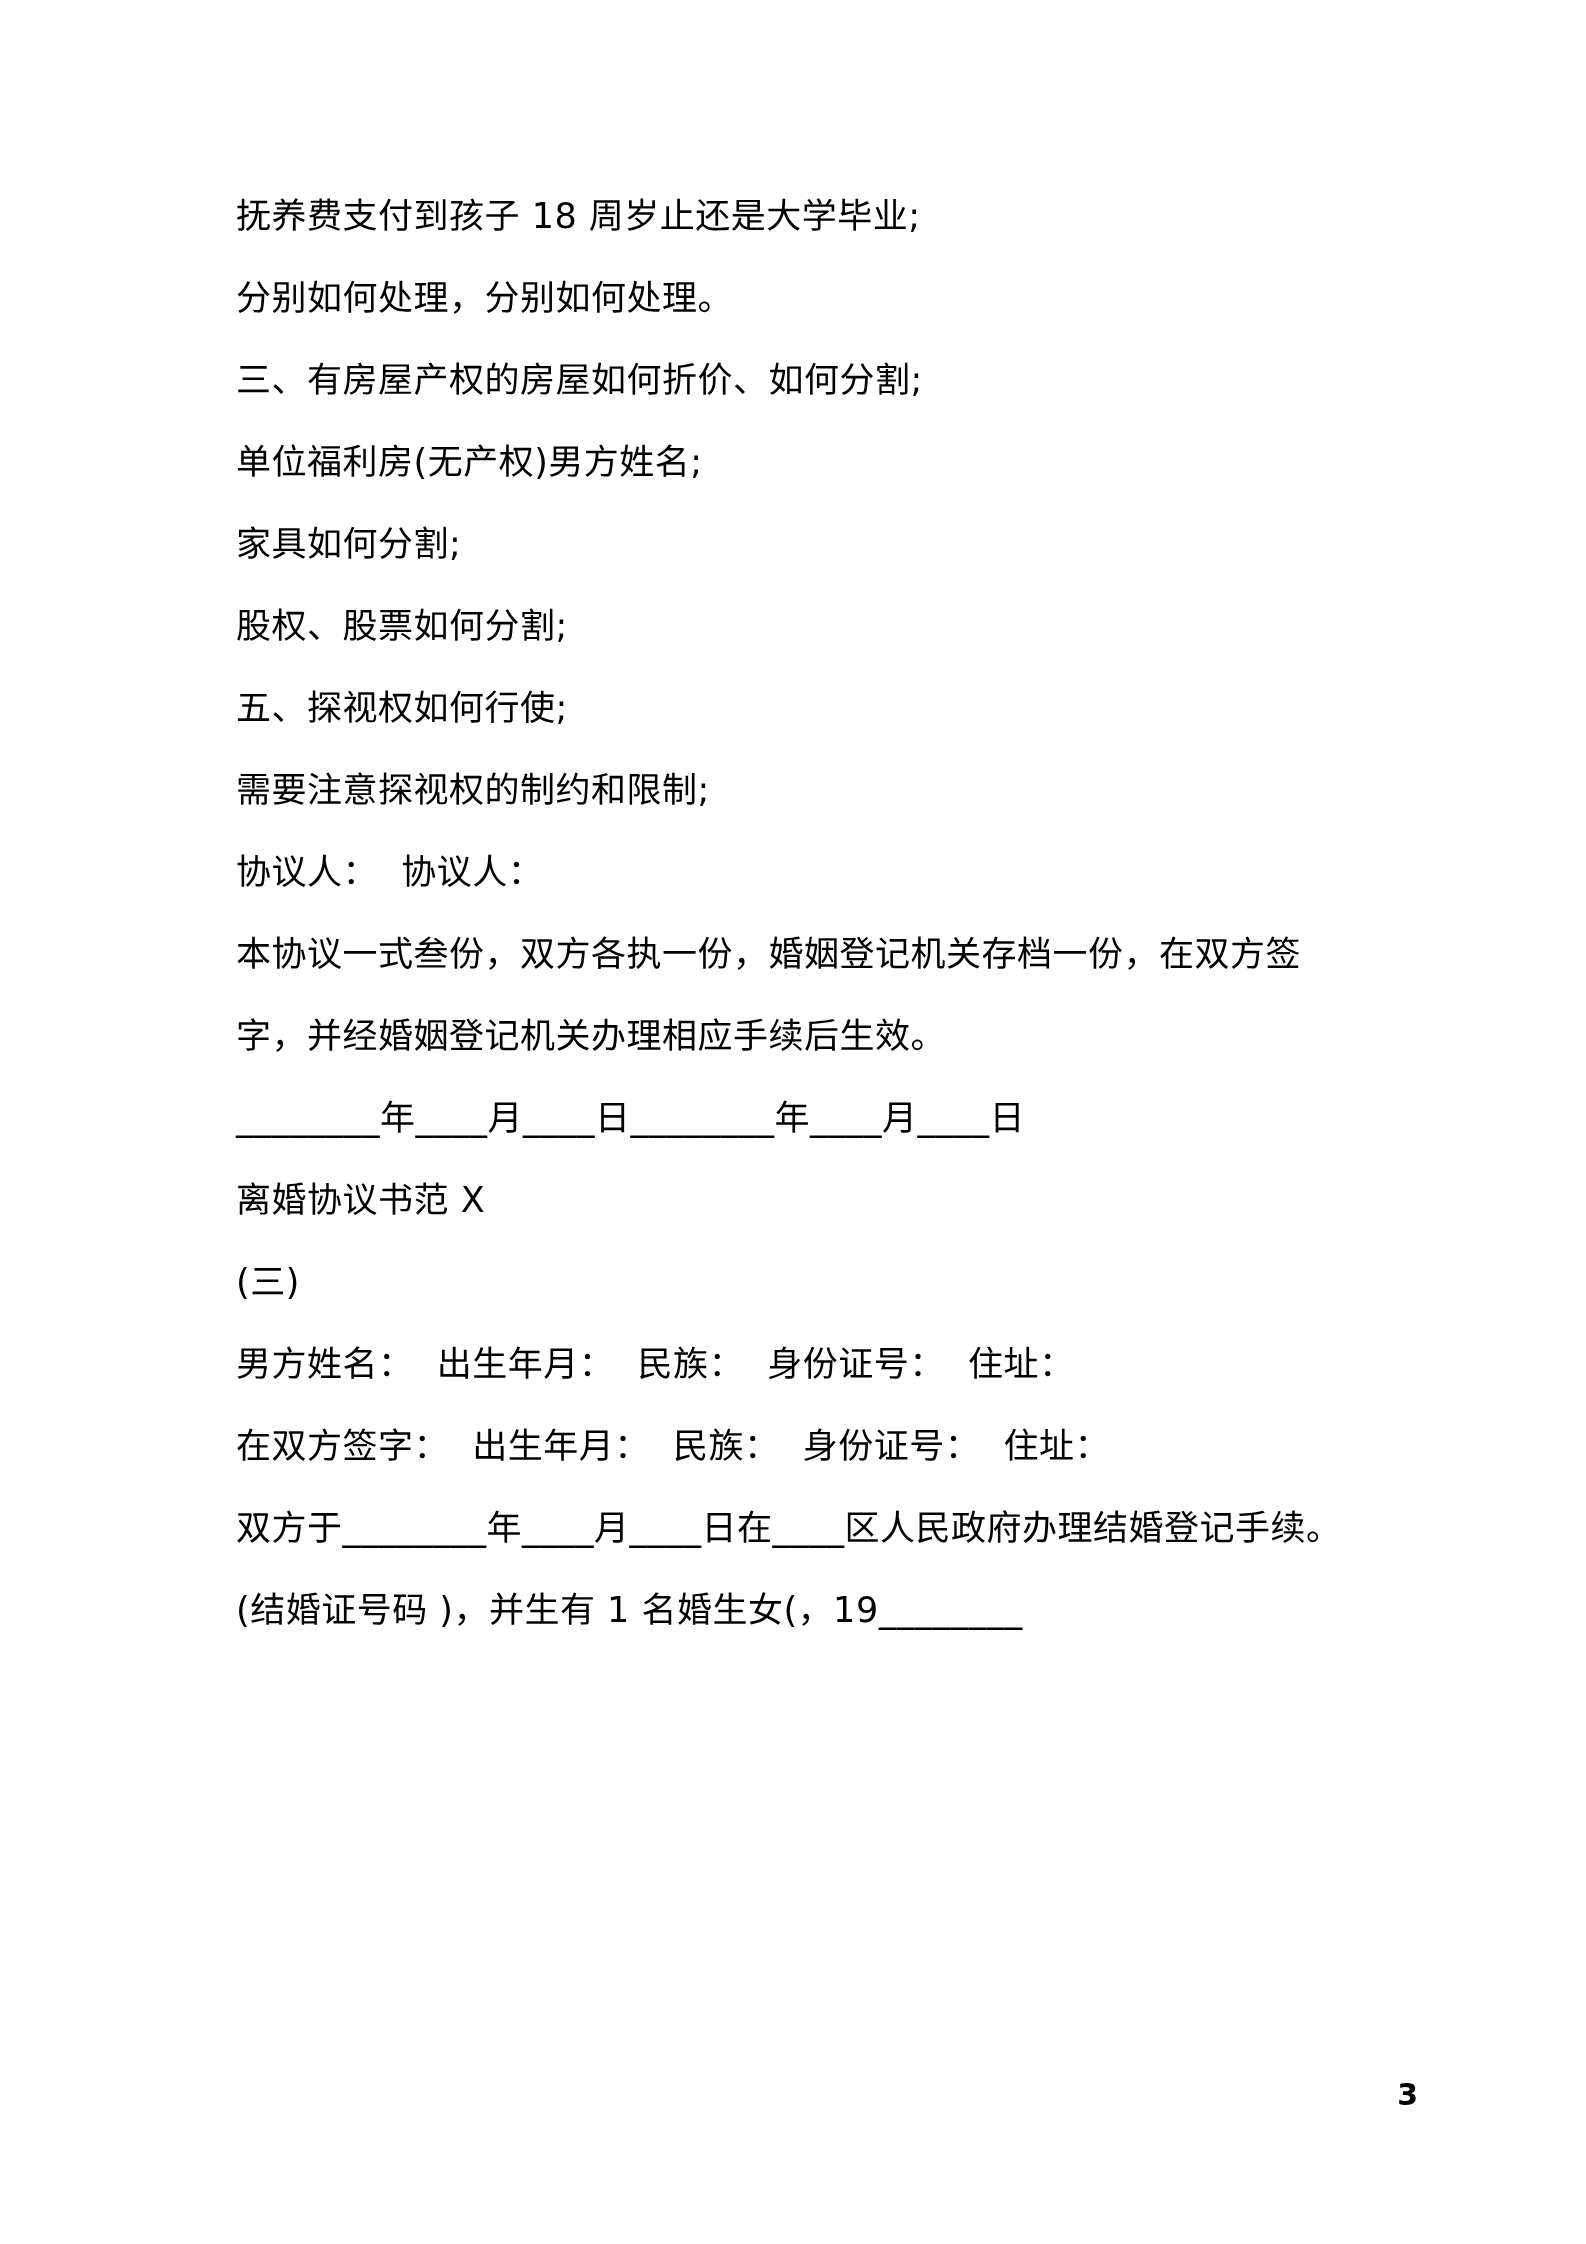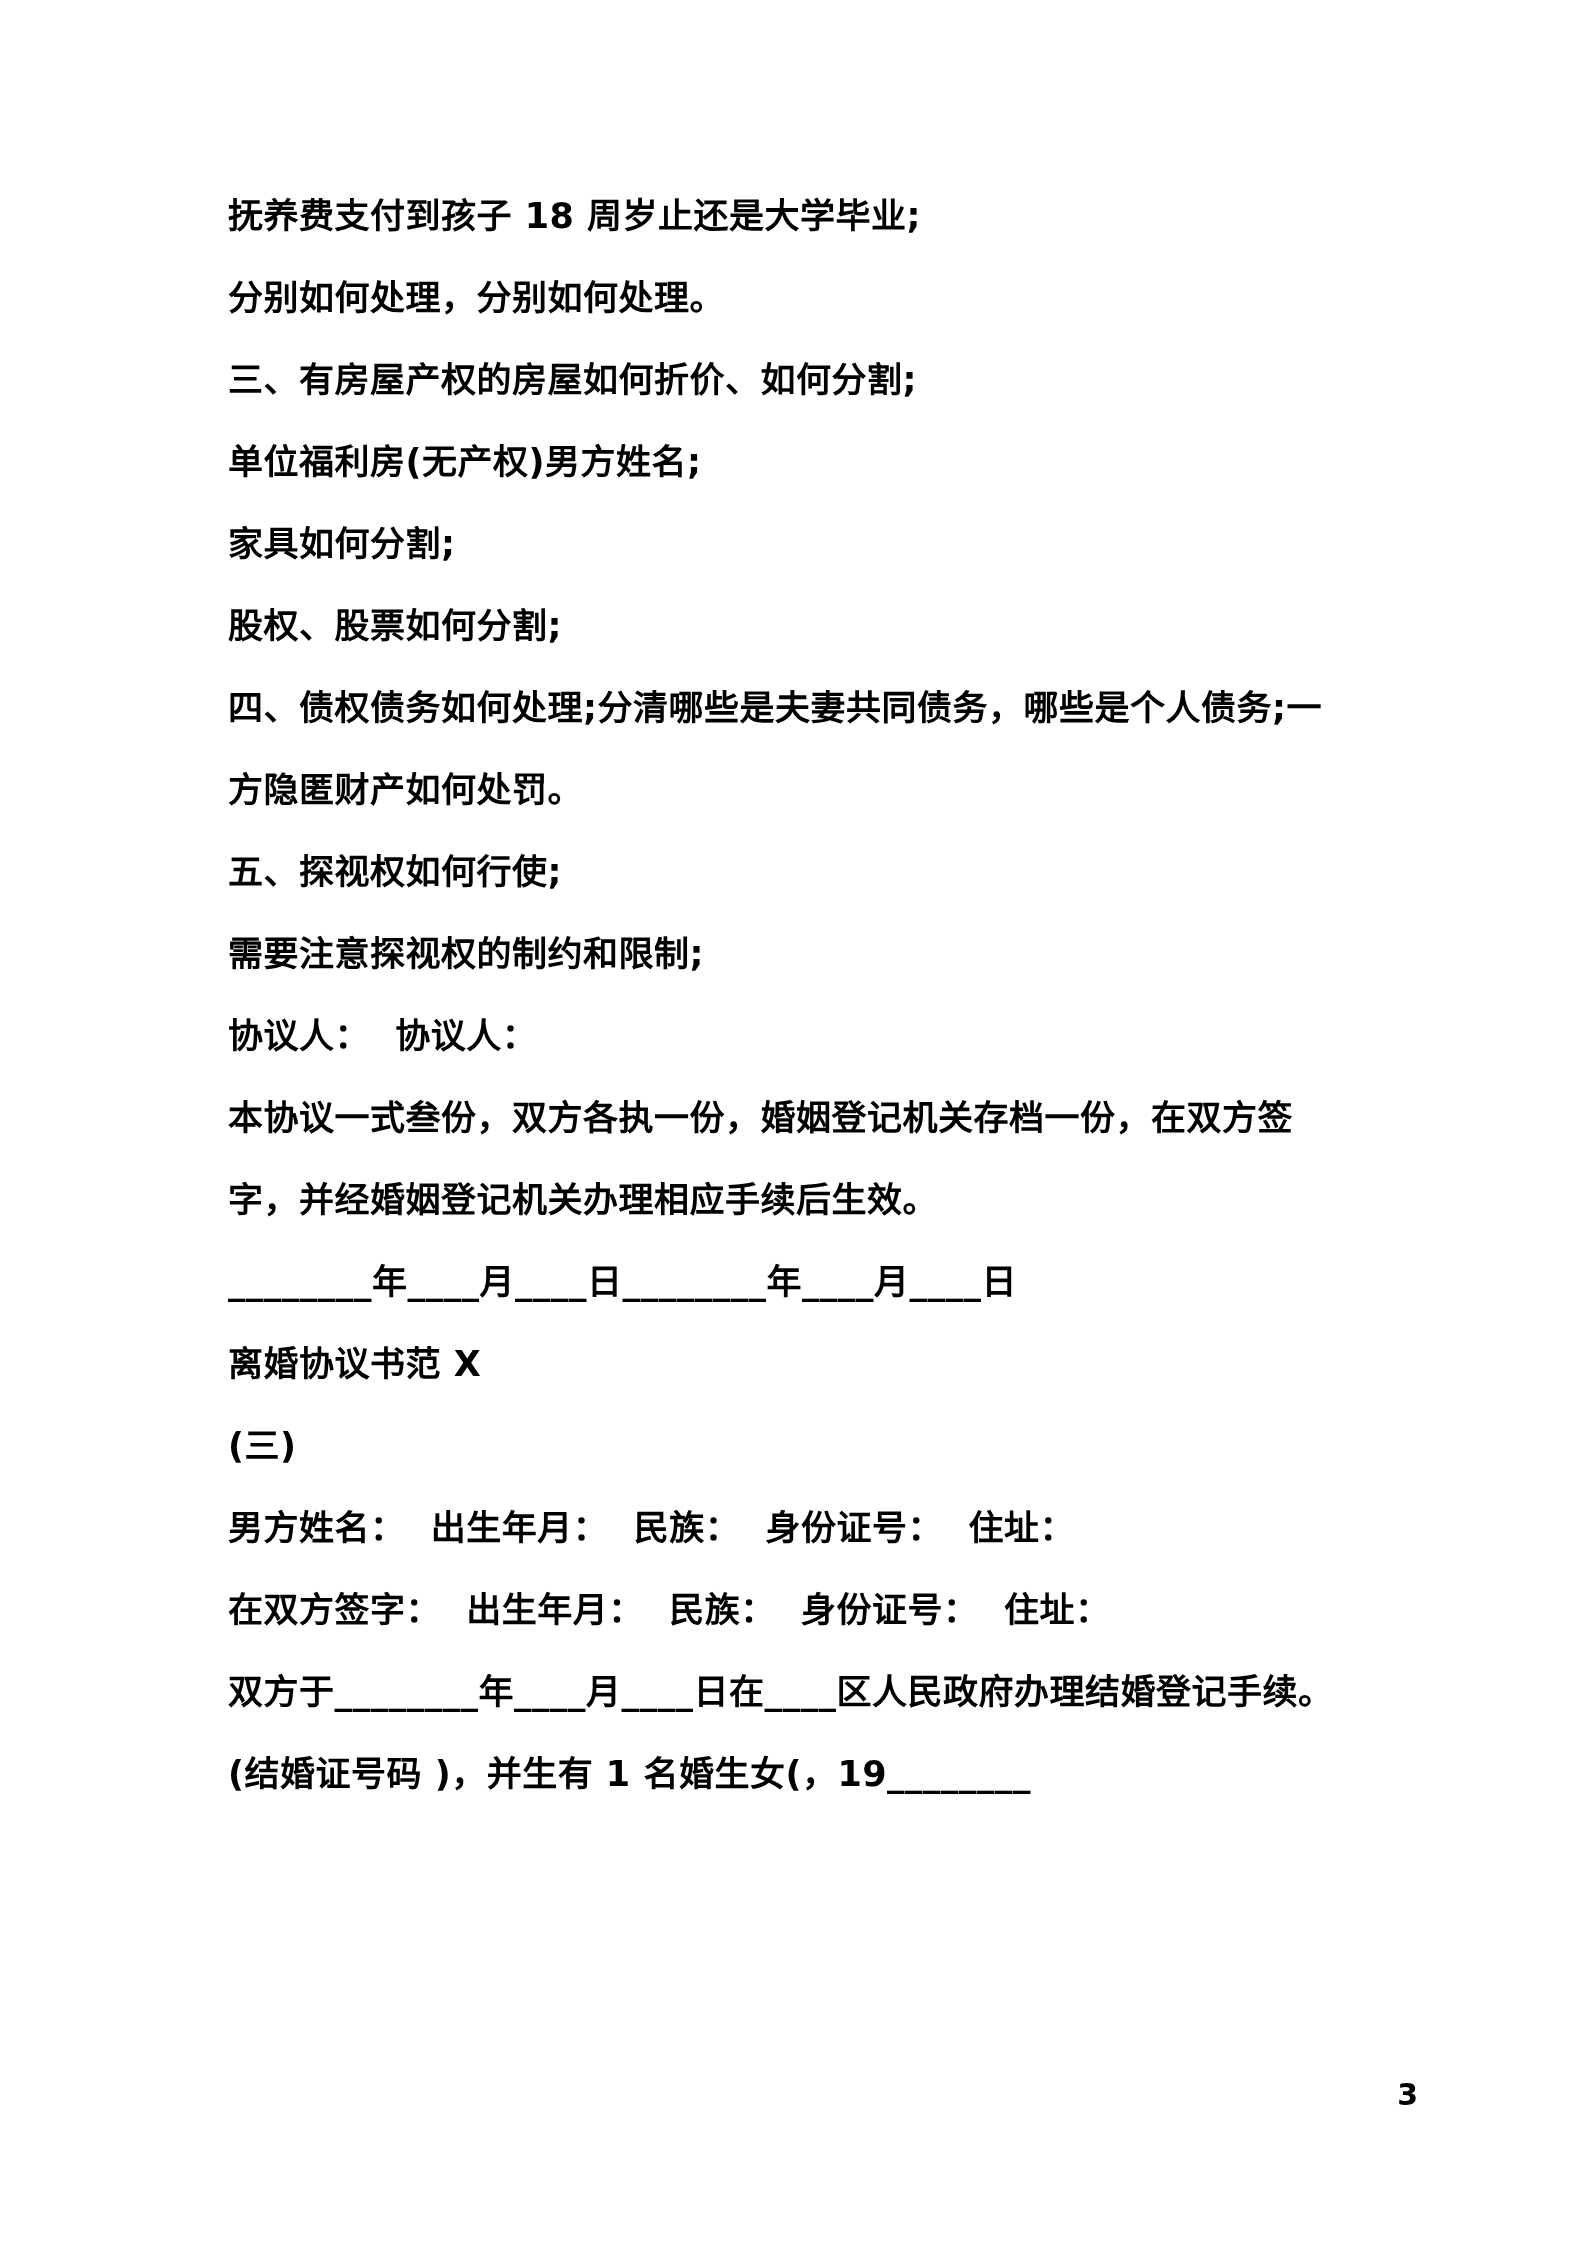--- a/index.html
+++ b/index.html
@@ -19,24 +19,25 @@
   .content {
     position: absolute;
     left: 228px;
     top: 175px;
     width: 1125px;
   }
   .para {
     font-size: 35px;
     line-height: 82px;
     color: #000000;
-    font-weight: bold;
+    font-weight: normal;
     letter-spacing: 0.5px;
     white-space: pre-wrap;
     word-break: break-all;
+    margin-left: 8px;
   }
   .page-number {
     position: absolute;
     right: 168px;
     bottom: 132px;
     font-size: 30px;
     font-weight: bold;
     color: #000000;
     font-family: "DejaVu Sans", "Liberation Sans", sans-serif;
   }
@@ -45,21 +46,20 @@
 <body>
 
 <div class="page">
   <div class="content">
     <div class="para">抚养费支付到孩子 18 周岁止还是大学毕业;</div>
     <div class="para">分别如何处理，分别如何处理。</div>
     <div class="para">三、有房屋产权的房屋如何折价、如何分割;</div>
     <div class="para">单位福利房(无产权)男方姓名;</div>
     <div class="para">家具如何分割;</div>
     <div class="para">股权、股票如何分割;</div>
-    <div class="para">四、债权债务如何处理;分清哪些是夫妻共同债务，哪些是个人债务;一方隐匿财产如何处罚。</div>
     <div class="para">五、探视权如何行使;</div>
     <div class="para">需要注意探视权的制约和限制;</div>
     <div class="para">协议人：  协议人：</div>
     <div class="para">本协议一式叁份，双方各执一份，婚姻登记机关存档一份，在双方签字，并经婚姻登记机关办理相应手续后生效。</div>
     <div class="para">________年____月____日________年____月____日</div>
     <div class="para">离婚协议书范 X</div>
     <div class="para">(三)</div>
     <div class="para">男方姓名：  出生年月：  民族：  身份证号：  住址：</div>
     <div class="para">在双方签字：  出生年月：  民族：  身份证号：  住址：</div>
     <div class="para">双方于________年____月____日在____区人民政府办理结婚登记手续。(结婚证号码 )，并生有 1 名婚生女(，19________</div>

